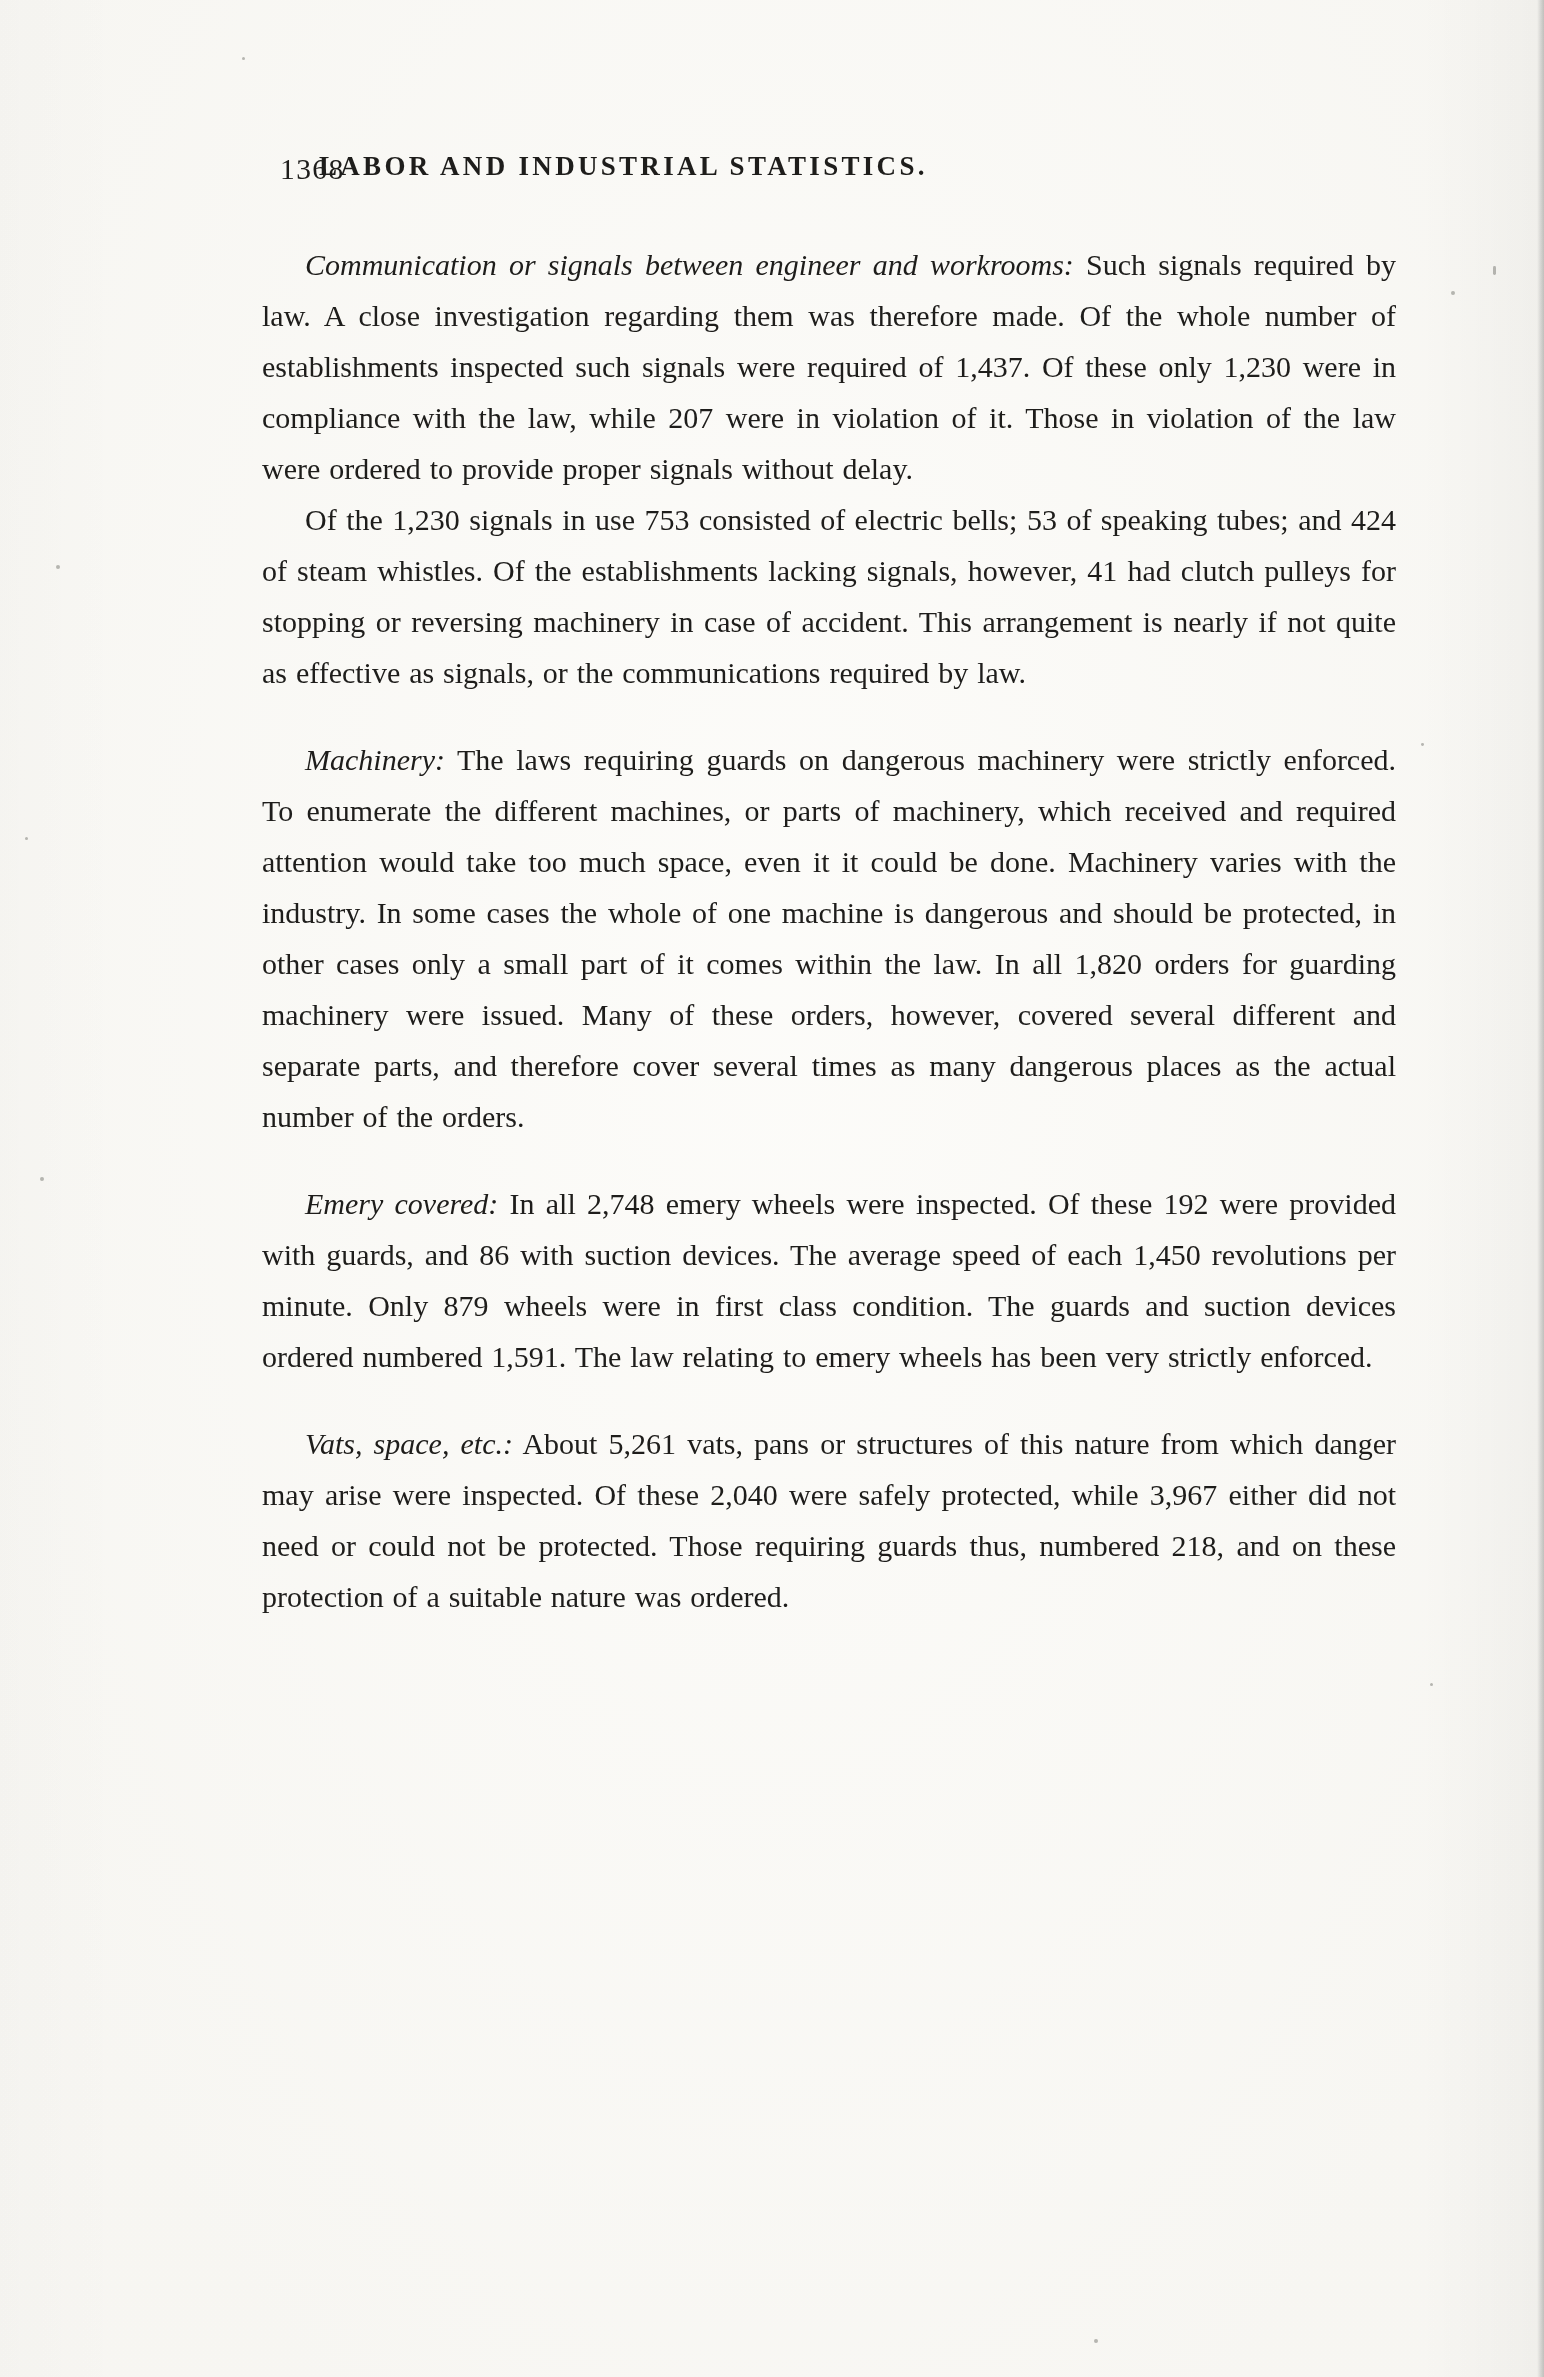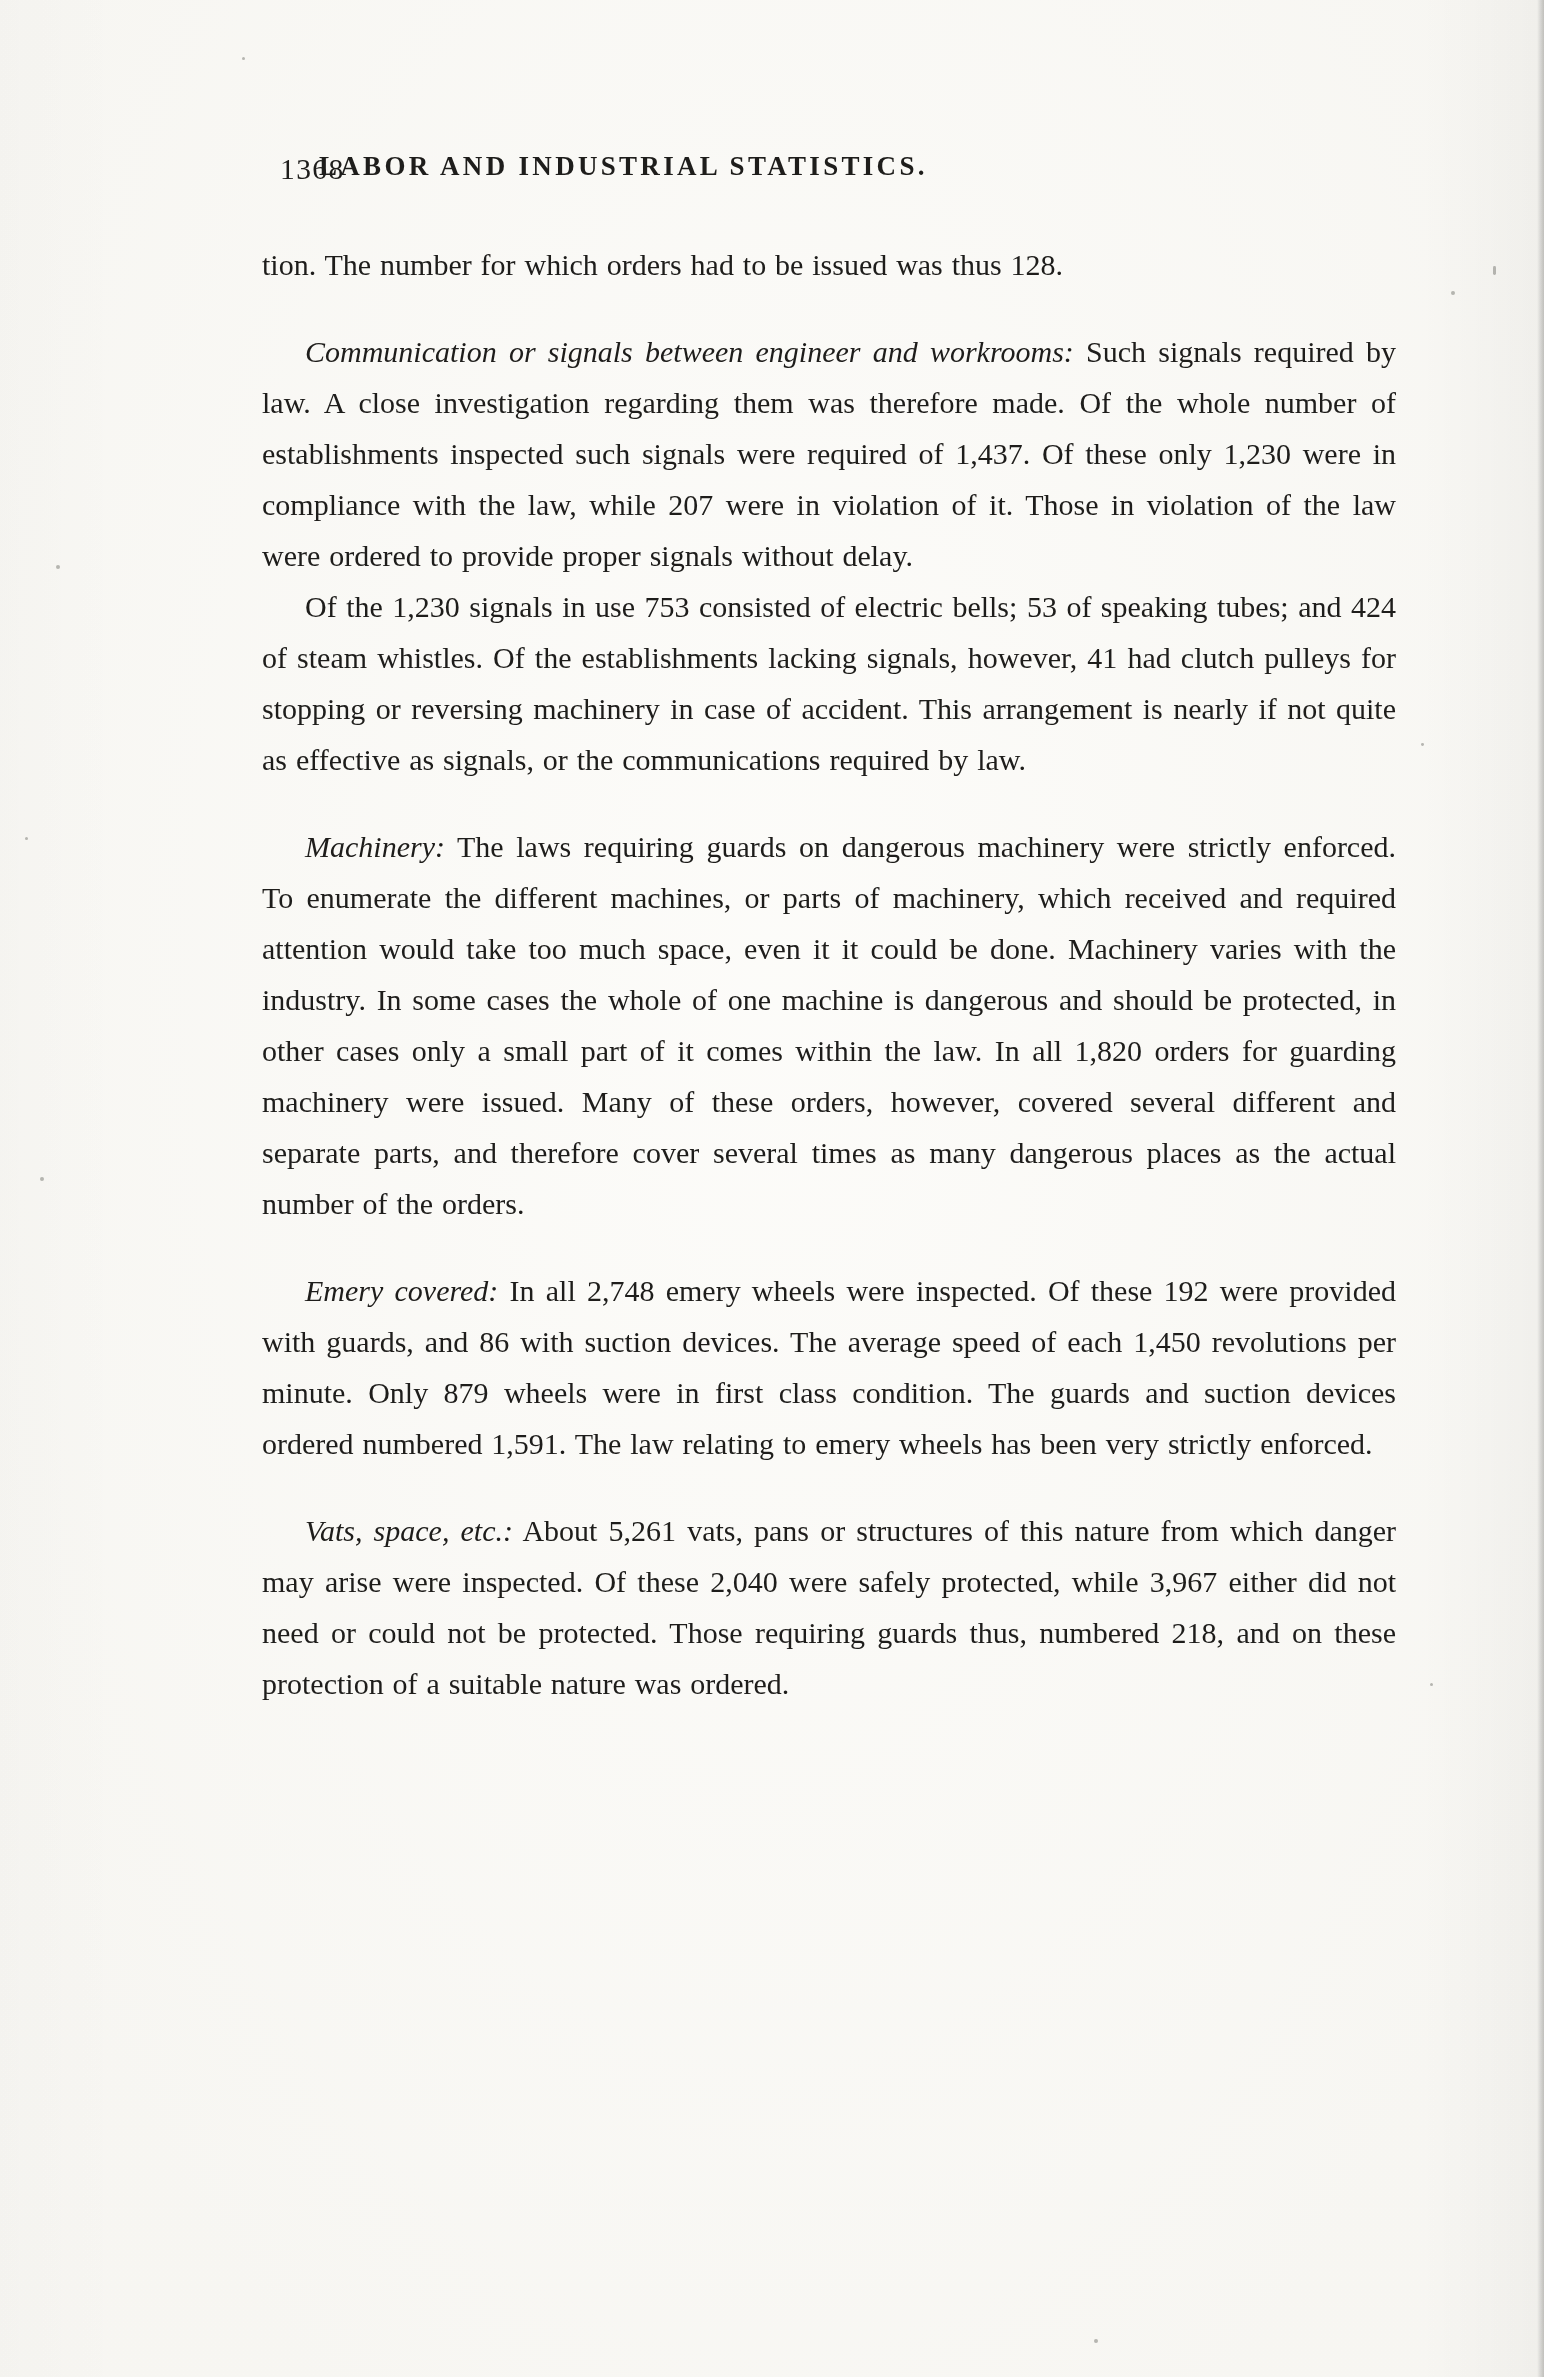--- a/index.html
+++ b/index.html
@@ -87,23 +87,20 @@
 <div class="paper-vignette"></div>
 <div class="edge-right"></div>
 
 <div class="content">
 
   <div class="page-header">
     <span class="page-number">1368</span>
     <div class="header-title">LABOR AND INDUSTRIAL STATISTICS.</div>
   </div>
 
-  <p class="para">
-    <span>tion. The number for which orders had to be issued was thus 128.</span>
-  </p>
 
   <p class="para indent sec">
     <i class="lead">Communication or signals between engineer and workrooms:</i>
     <span>Such signals required by law. A close investigation regarding them was therefore made. Of the whole number of establishments inspected such signals were required of 1,437. Of these only 1,230 were in compliance with the law, while 207 were in violation of it. Those in violation of the law were ordered to provide proper signals without delay.</span>
   </p>
 
   <p class="para indent">
     <span>Of the 1,230 signals in use 753 consisted of electric bells; 53 of speaking tubes; and 424 of steam whistles. Of the establishments lacking signals, however, 41 had clutch pulleys for stopping or reversing machinery in case of accident. This arrangement is nearly if not quite as effective as signals, or the communications required by law.</span>
   </p>
 

